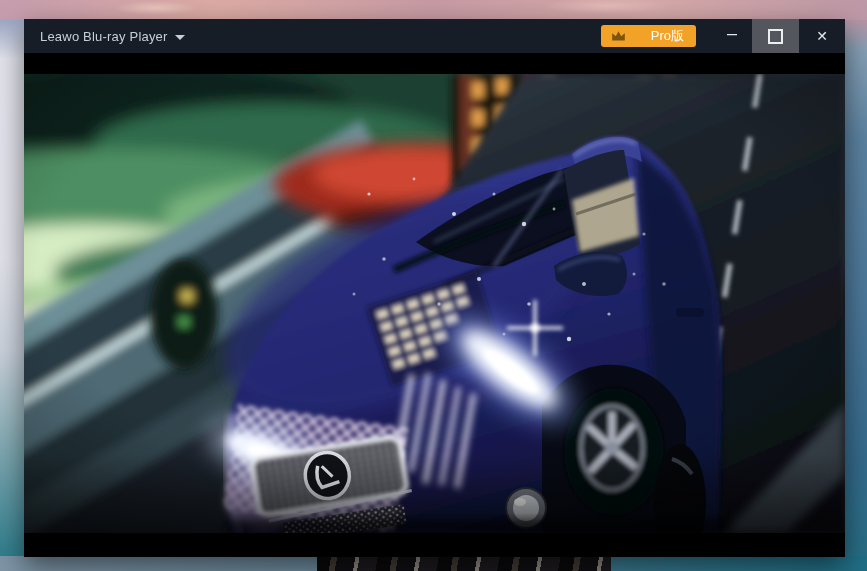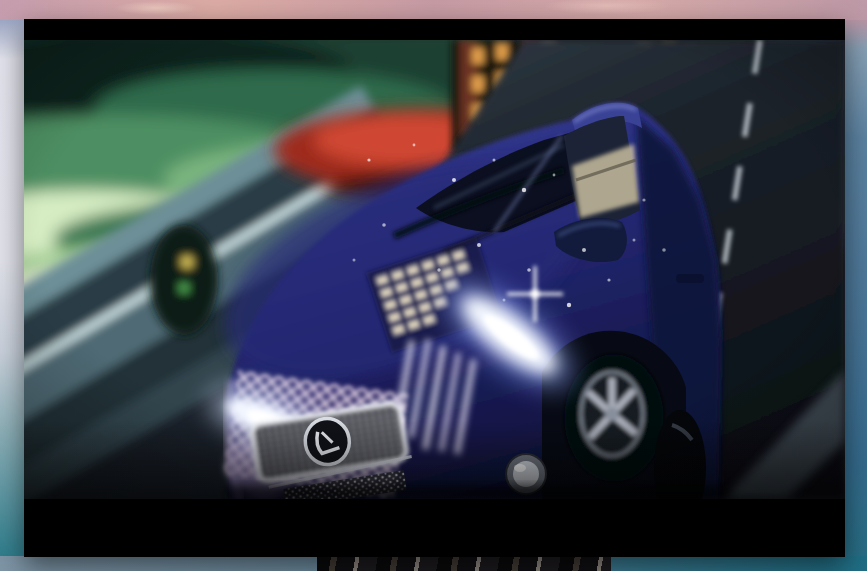--- a/index.html
+++ b/index.html
@@ -74,20 +74,42 @@
 
 <div class="desktop">
   <div class="wp-left"></div>
   <div class="wp-right"></div>
   <div class="wp-sky"></div>
   <div class="wp-bottom"></div>
   <div class="wp-rocks"></div>
 </div>
 
 <div class="window">
+  <div class="titlebar">
+    <div class="title-group">
+      <span class="app-title">Leawo Blu-ray Player</span>
+      <span class="caret"></span>
+    </div>
+    <div class="tb-spacer"></div>
+    <button class="pro-btn">
+      <svg class="crown" width="15" height="12" viewBox="0 0 15 12">
+        <path d="M1.2 10.4 L1.2 3.2 L4.8 6.2 L7.5 1.2 L10.2 6.2 L13.8 3.2 L13.8 10.4 Z" fill="#7d540e"></path>
+      </svg>
+      <span>Pro版</span>
+    </button>
+    <button class="tb-btn btn-min">
+      <span>–</span>
+    </button>
+    <button class="tb-btn btn-max">
+      <span class="max-glyph"></span>
+    </button>
+    <button class="tb-btn btn-close">
+      <span>✕</span>
+    </button>
+  </div>
 
   <div class="stage">
     <svg class="frame" viewBox="0 0 821 459" preserveAspectRatio="none">
       <defs>
         <filter id="f2" x="-30%" y="-30%" width="160%" height="160%">
             <feGaussianBlur stdDeviation="2"></feGaussianBlur>
           </filter>
         <filter id="f3" x="-30%" y="-30%" width="160%" height="160%">
             <feGaussianBlur stdDeviation="3.5"></feGaussianBlur>
           </filter>

